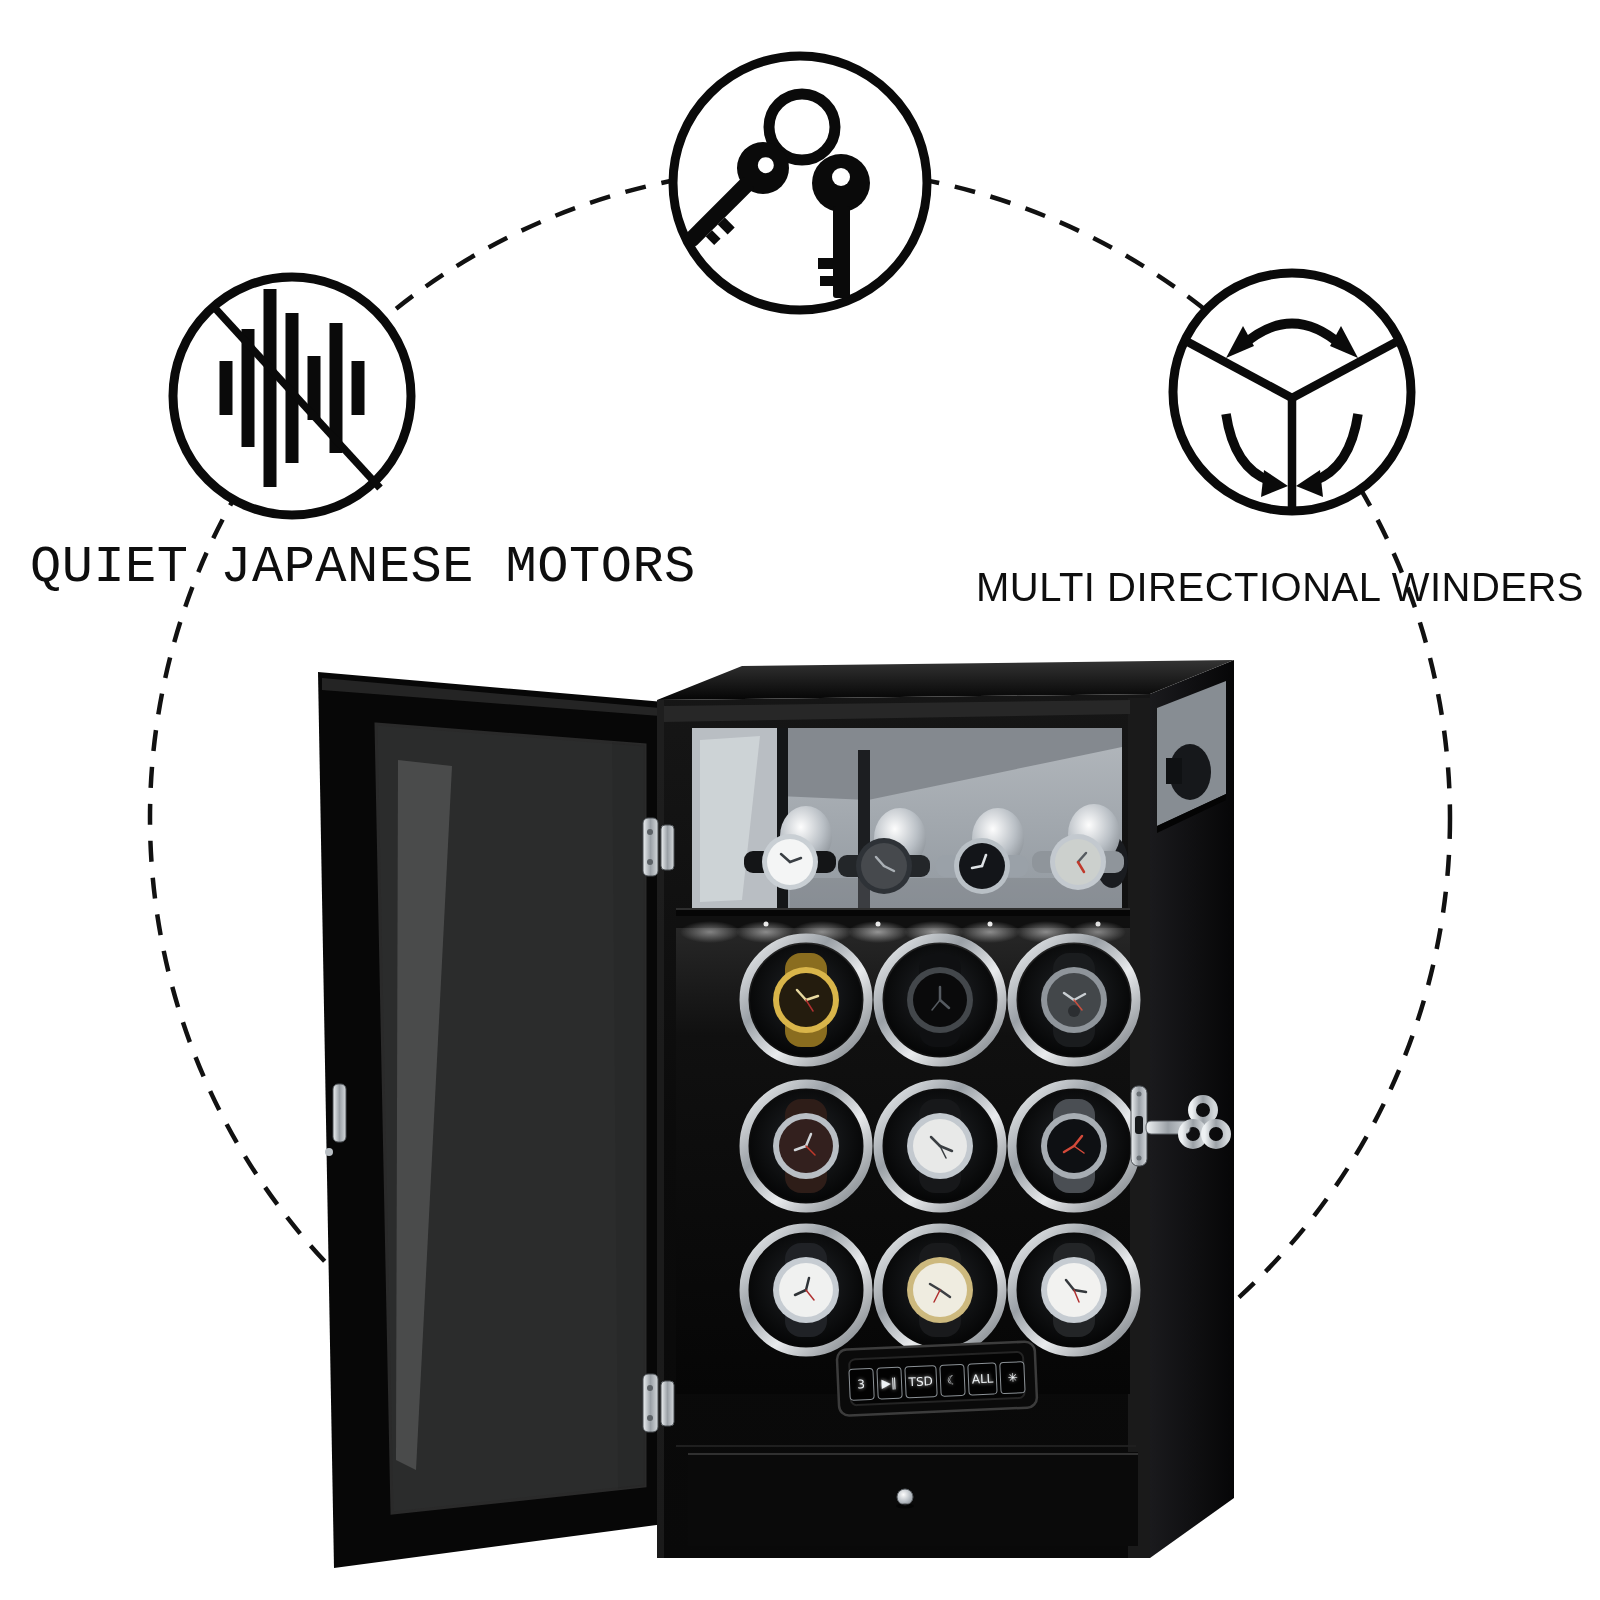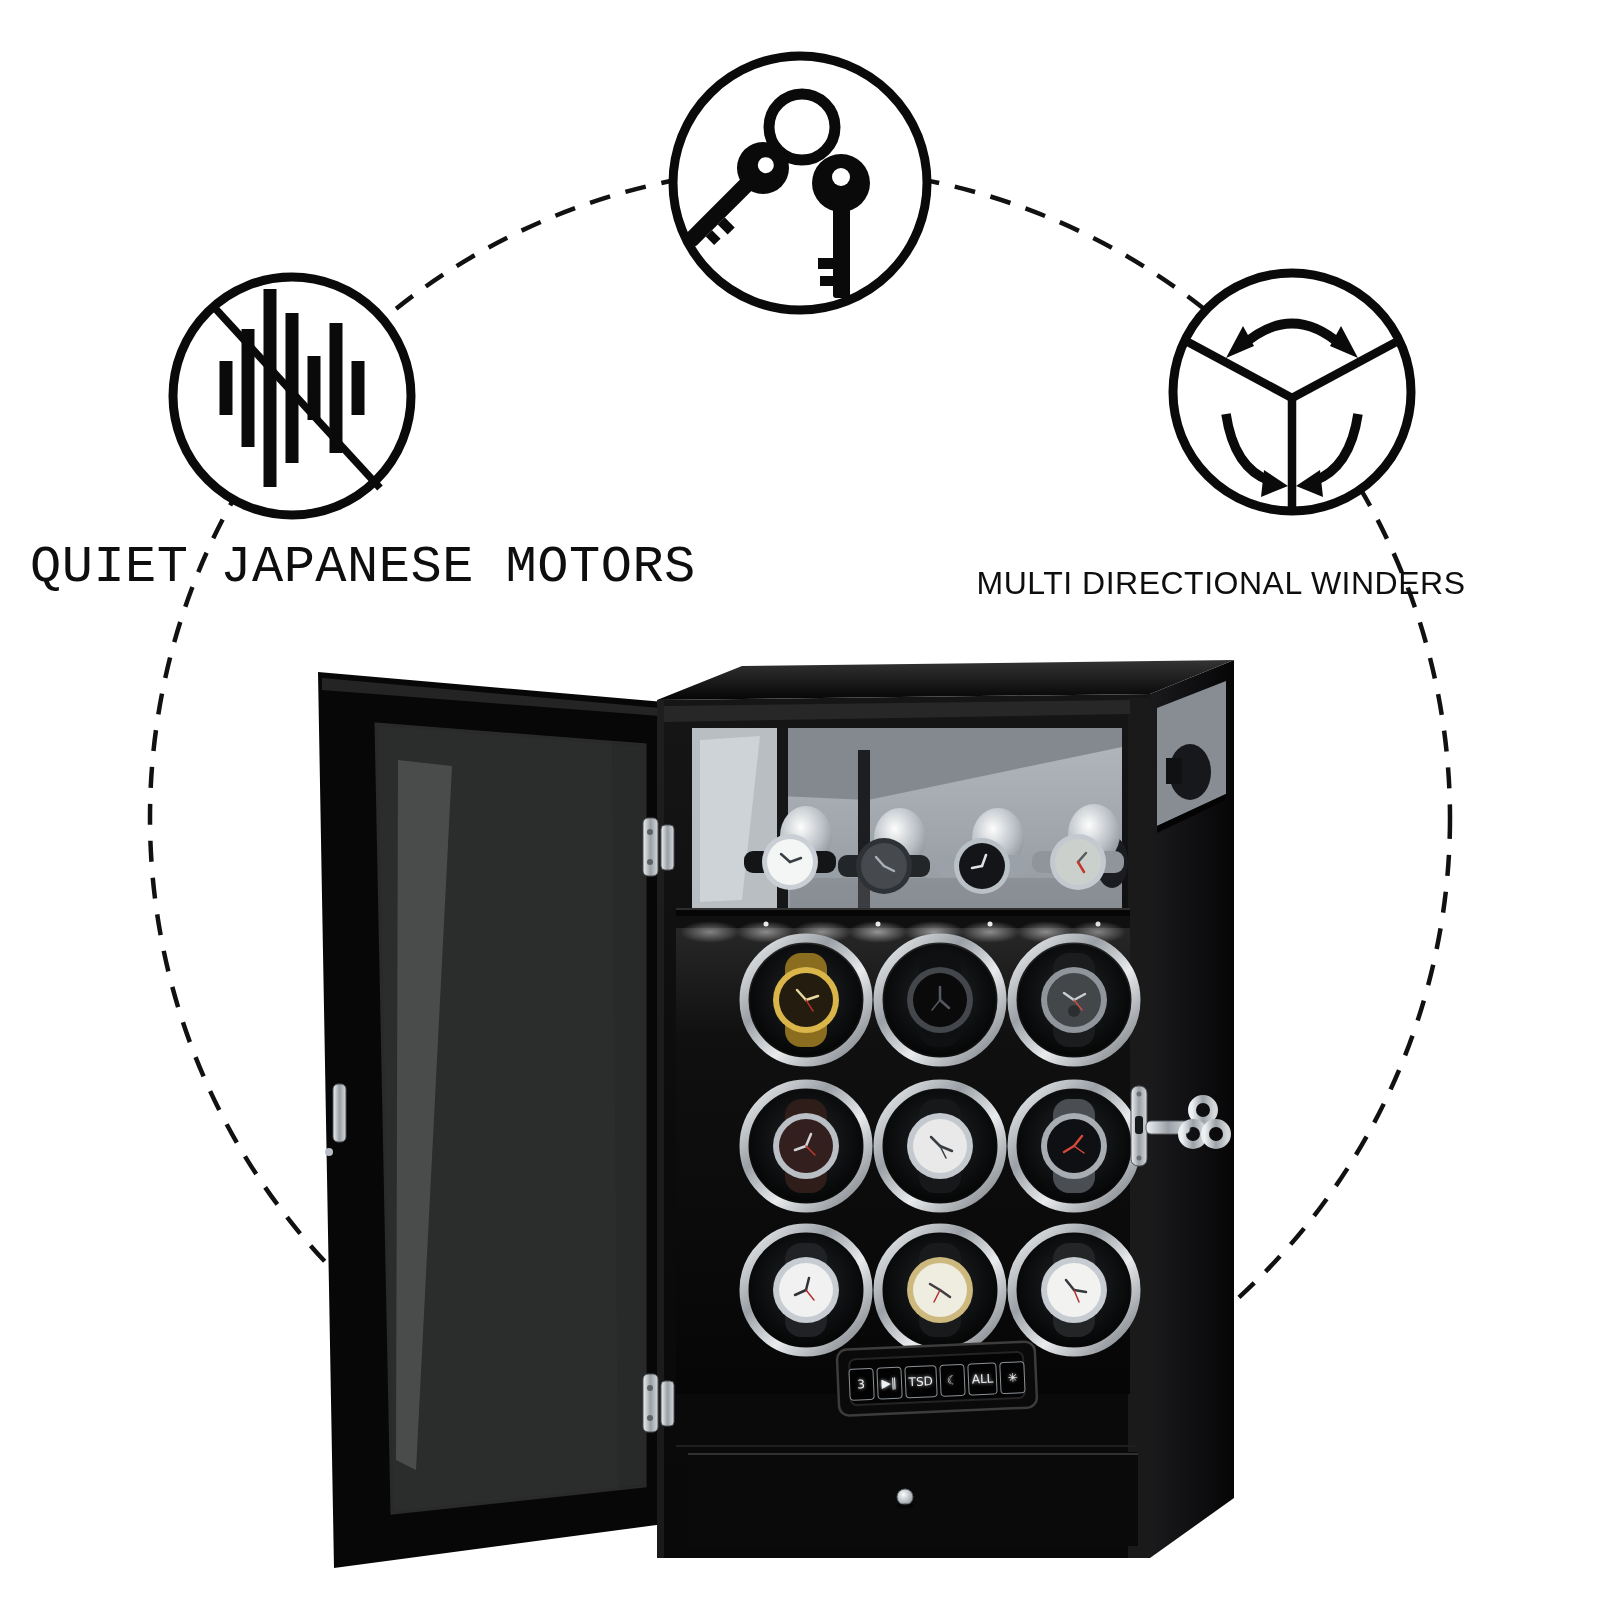--- a/index.html
+++ b/index.html
@@ -2,21 +2,21 @@
 <html><head>
 <meta charset="utf-8">
 <style>
   html,body{margin:0;padding:0;background:#fff;}
   .stage{position:relative;width:1600px;height:1600px;background:#fff;overflow:hidden;
          font-family:"Liberation Sans", sans-serif;}
   .scene{position:absolute;left:0;top:0;}
   .label{position:absolute;color:#0e0e0e;text-align:center;white-space:nowrap;}
   .label-quiet{left:30px;top:538px;width:560px;font-size:52px;letter-spacing:.5px;font-family:Liberation Mono, monospace;}
   .label-key{left:650px;top:344px;width:300px;font-size:42px;letter-spacing:2px;}
-  .label-multi{left:916px;top:565px;width:610px;font-size:32px;letter-spacing:.5px;}
+  .label-multi{left:975px;top:565px;width:610px;font-size:40px;letter-spacing:.5px;}
   .panel-buttons{position:absolute;left:856px;top:1361px;width:162px;height:40px;
                  transform:rotate(-2.5deg);display:flex;gap:3px;align-items:center;justify-content:center;}
   .panel-btn{flex:0 0 auto;min-width:17px;height:30px;padding:0 3px;border:1.5px solid #8b9196;border-radius:4px;
              color:#eef2f5;background:#020202;font-size:12px;line-height:30px;text-align:center;
              font-family:"DejaVu Sans", sans-serif;text-shadow:0 0 4px rgba(255,255,255,.85);}
 </style>
 </head>
 <body>
 
 <div class="stage">

